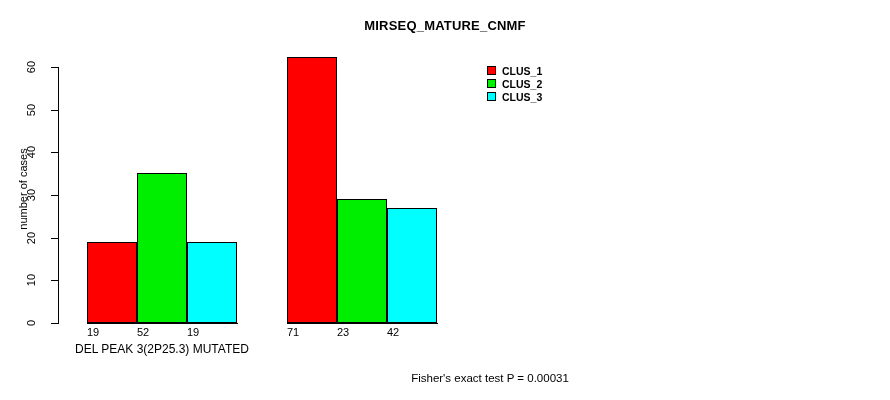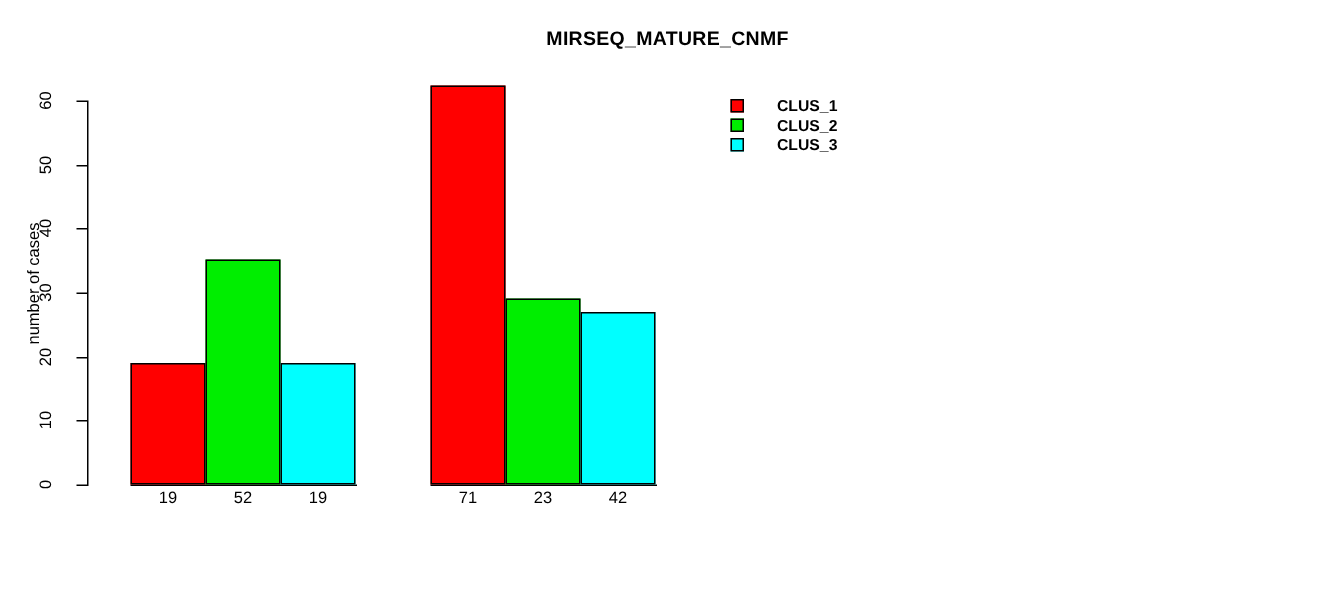--- a/index.html
+++ b/index.html
@@ -73,21 +73,20 @@
   .bar {
     box-sizing: border-box;
     border: 1px solid #000000;
     bottom: 77px;
   }
 
   
   .bar-value {
     top: 326px;
     font-size: 11px;
-    text-align: center;
     width: 50px;
   }
 
   
   .group-label {
     top: 342px;
     font-size: 12px;
     text-align: center;
     white-space: nowrap;
   }
@@ -104,21 +103,20 @@
 
   
   #legend {
     left: 487px; top: 64px;
   }
   .legend-row {
     display: flex;
     align-items: center;
     height: 13px;
     margin-bottom: 0px;
-    gap: 16px;
   }
   .legend-swatch {
     width: 9px; height: 9px;
     box-sizing: border-box;
     border: 1px solid #000000;
     margin-right: 6px;
     flex: 0 0 auto;
   }
   .legend-text {
     font-size: 10.5px;
@@ -163,20 +161,21 @@
   <div class="abs x-axis-line" style="left:87px; width:151px"></div>
 
   <div class="abs bar" style="left:87px;  width:50px; height:81px;  background:#FF0000"></div>
   <div class="abs bar" style="left:137px; width:50px; height:150px; background:#00EE00"></div>
   <div class="abs bar" style="left:187px; width:50px; height:81px;  background:#00FFFF"></div>
 
   <div class="abs bar-value" style="left:87px">19</div>
   <div class="abs bar-value" style="left:137px">52</div>
   <div class="abs bar-value" style="left:187px">19</div>
 
+  <div class="abs group-label" style="left:62px; width:200px">DEL PEAK  3(2P25.3) MUTATED</div>
 
   <div class="abs x-axis-line" style="left:287px; width:151px"></div>
 
   <div class="abs bar" style="left:287px; width:50px; height:266px; background:#FF0000"></div>
   <div class="abs bar" style="left:337px; width:50px; height:124px; background:#00EE00"></div>
   <div class="abs bar" style="left:387px; width:50px; height:115px; background:#00FFFF"></div>
 
   <div class="abs bar-value" style="left:287px">71</div>
   <div class="abs bar-value" style="left:337px">23</div>
   <div class="abs bar-value" style="left:387px">42</div>
@@ -190,14 +189,17 @@
     <div class="legend-row">
       <span class="legend-swatch" style="background:#00EE00"></span>
       <span class="legend-text">CLUS_2</span>
     </div>
     <div class="legend-row">
       <span class="legend-swatch" style="background:#00FFFF"></span>
       <span class="legend-text">CLUS_3</span>
     </div>
   </div>
 
+  <div class="abs" id="footer-note">
+    <span id="footer-shift">Fisher's exact test P = 0.00031</span>
+  </div>
 
 </div>
 
 </body></html>

